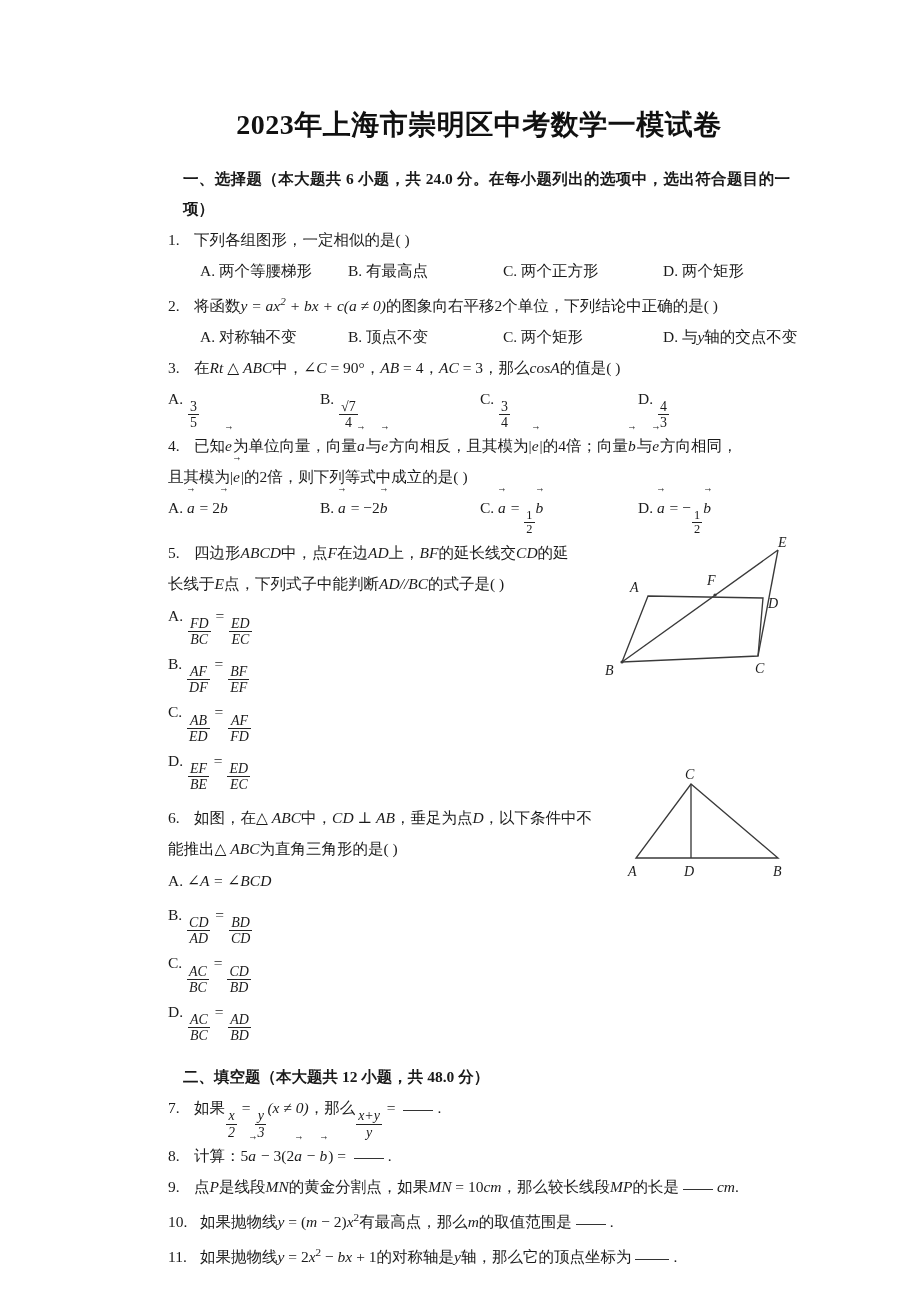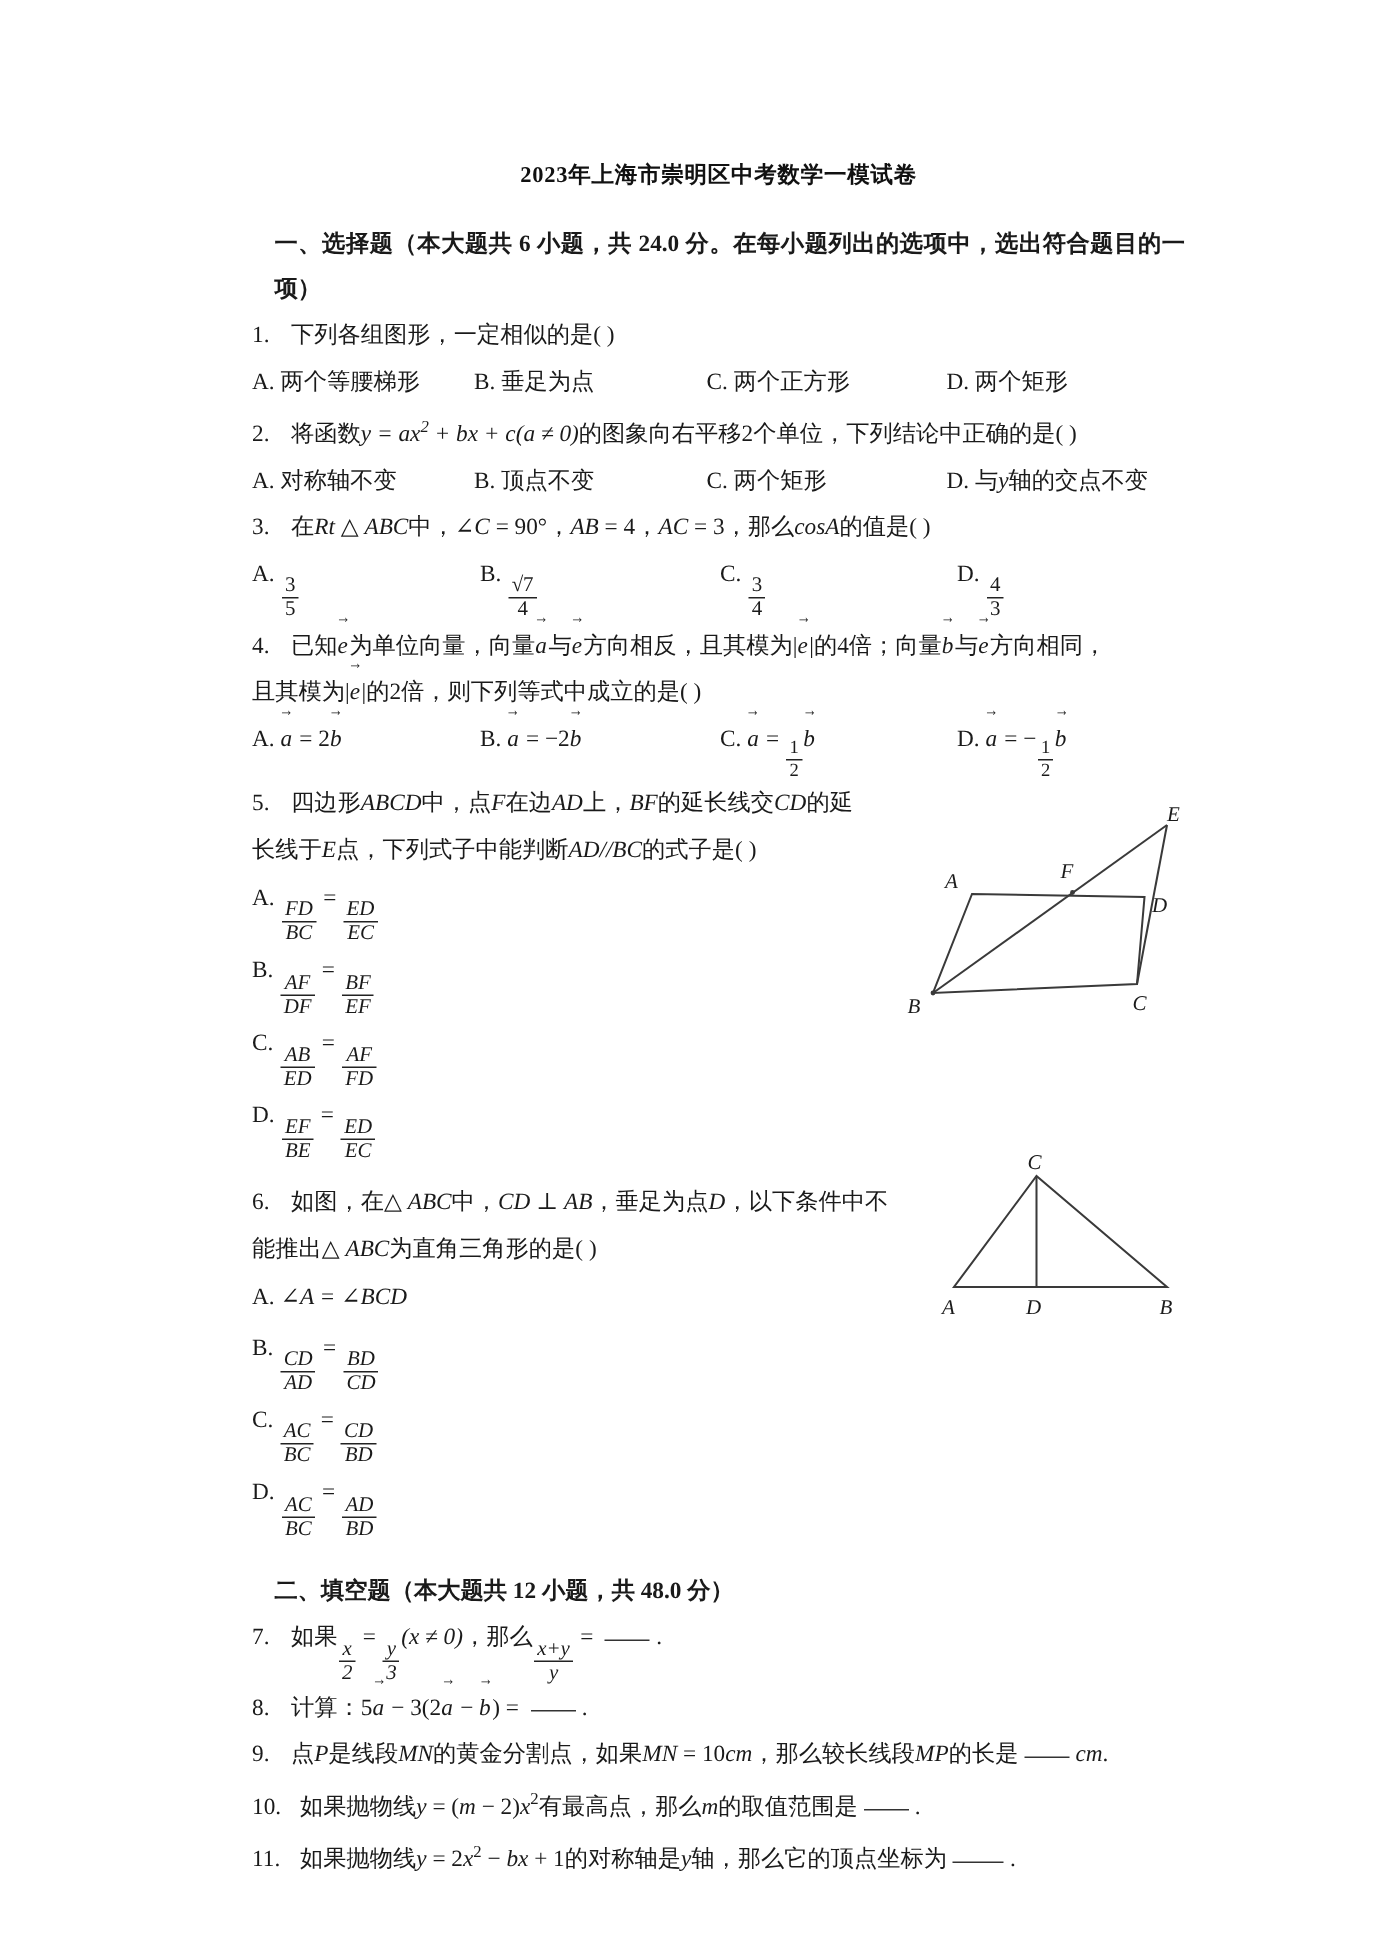--- a/index.html
+++ b/index.html
@@ -26,21 +26,21 @@
     position: absolute;
     left: 168px;
     top: 0;
     width: 622px;
   }
 
   
   .doc-title {
     text-align: center;
     font-weight: bold;
-    font-size: 15px;
+    font-size: 28px;
     letter-spacing: 0.5px;
     margin-top: 108px;
     margin-bottom: 0;
     line-height: 1.2;
     color: #111;
   }
 
   
   .section-head {
     font-weight: bold;
@@ -70,21 +70,21 @@
 
   
   .opt-row {
     display: flex;
     font-size: 15.5px;
     line-height: 31px;
   }
   .opt-row > .opt {
     flex: 0 0 auto;
   }
-  .opt-row.four > .opt:nth-child(1) { width: 148px; }
+  .opt-row.four > .opt:nth-child(1) { width: 148px; margin-left: 32px; }
   .opt-row.four > .opt:nth-child(2) { width: 155px; }
   .opt-row.four > .opt:nth-child(3) { width: 160px; }
 
   .opt-row.eq > .opt:nth-child(1) { width: 152px; }
   .opt-row.eq > .opt:nth-child(2) { width: 160px; }
   .opt-row.eq > .opt:nth-child(3) { width: 158px; }
 
   
   .opt-stack .opt {
     line-height: 34px;
@@ -175,21 +175,21 @@
     <div class="doc-title">2023年上海市崇明区中考数学一模试卷</div>
 
     <div class="section-head">一、选择题（本大题共 6 小题，共 24.0 分。在每小题列出的选项中，选出符合题目的一项）</div>
 
     <div class="q">
       <div class="q-stem">
         <span class="q-num">1.</span><span>下列各组图形，一定相似的是(   )</span>
       </div>
       <div class="opt-row four">
         <span class="opt">A. 两个等腰梯形</span>
-        <span class="opt">B. 垂足为点</span>
+        <span class="opt">B. 有最高点</span>
         <span class="opt">C. 两个正方形</span>
         <span class="opt">D. 两个矩形</span>
       </div>
     </div>
 
     <div class="q">
       <div class="q-stem">
         <span class="q-num">2.</span><span>将函数</span><span class="it"><span class="it">y</span> = <span class="it">ax</span><sup>2</sup> + <span class="it">bx</span> + <span class="it">c</span>(<span class="it">a</span> ≠ 0)</span><span>的图象向右平移2个单位，下列结论中正确的是(   )</span>
       </div>
       <div class="opt-row four">

